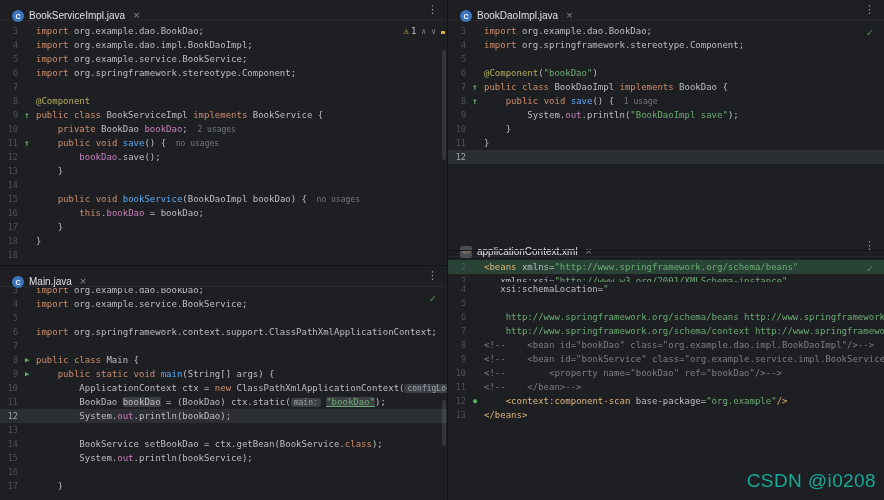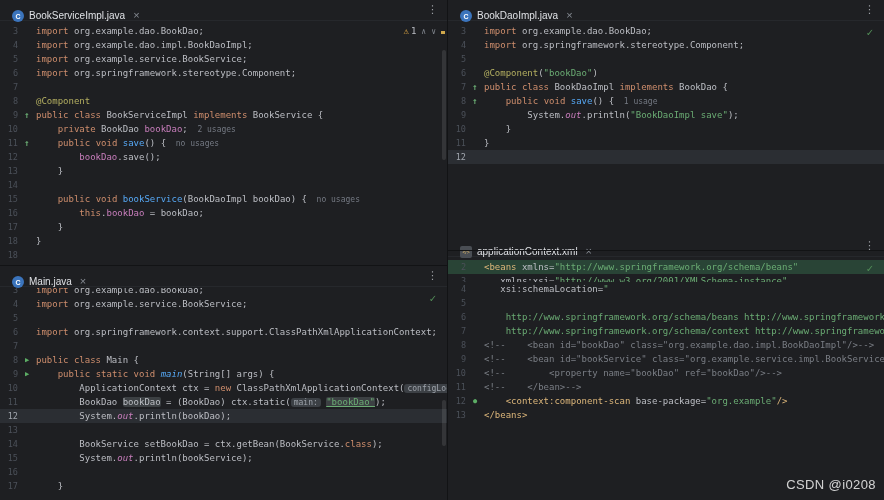--- a/index.html
+++ b/index.html
@@ -28,44 +28,44 @@
   .hl-added{background:#294436}
   .clip-top{margin-top:-7px}
   .clip-bottom{height:8px;overflow:hidden}
 
   .s-kw{color:#cf8e6d}
   .s-t{color:#bcbec4}
   .s-str{color:#6aab73}
   .s-strU{color:#6aab73;text-decoration:underline;background:#3c4043;border-radius:2px}
   .s-ann{color:#b3ae60}
   .s-field{color:#c77dbb}
-  .s-sfield{color:#c77dbb;font-style:italic}
+  .s-sfield{color:#c77dbb;}
   .s-mdecl{color:#56a8f5}
-  .s-mmain{color:#56a8f5;font-style:italic}
+  .s-mmain{color:#56a8f5;}
   .s-cmt{color:#7a7e85}
   .s-tag{color:#dcb67a}
   .s-hint{color:#747983;font-size:8px}
   .s-pill{color:#9da2aa;font-size:8px;background:#3c4045;border-radius:3px;padding:0 3px}
   .s-hlw{color:#bcbec4;background:#3c4043;border-radius:2px}
 
   .g-impl{color:#6aab73;font-size:9px;font-weight:bold;cursor:pointer}
   .g-run{color:#5cad65;font-size:7px;cursor:pointer}
   .g-bean{color:#5cad65;font-size:7px;cursor:pointer}
 
   .status{position:absolute;top:4px;right:11px;display:flex;align-items:center;cursor:pointer}
   .status.ok{color:#549159;font-size:11px;font-weight:bold}
   .w-tri{color:#d9a343;font-size:9px}
   .w-num{color:#bcbec4;font-size:9px;margin-left:2px}
   .chev{color:#81868e;font-size:8px;margin-left:5px}
 
   .divider{position:absolute;background:#121315}
   .vthumb{position:absolute;width:4px;background:rgba(255,255,255,.10);border-radius:2px;right:1px}
   .stripe-warn{position:absolute;width:4px;height:3px;background:#d0a84c;right:2px;top:9px}
 
-  .watermark{position:absolute;right:8px;bottom:8px;color:#e5e5e5;font-size:13px;letter-spacing:.4px;z-index:10;opacity:.9}
+  .watermark{position:absolute;right:8px;bottom:8px;color:#14b8a6;font-size:19px;letter-spacing:.4px;z-index:10;opacity:.9}
 </style>
 </head>
 <body>
 
 <div class="pane" style="left:0;top:0;width:447px;height:265px">
   <div class="tabbar">
     <div class="tab">
       <span class="ficon java">C</span>
       <span class="tlabel">BookServiceImpl.java</span>
       <span class="tclose">×</span>

